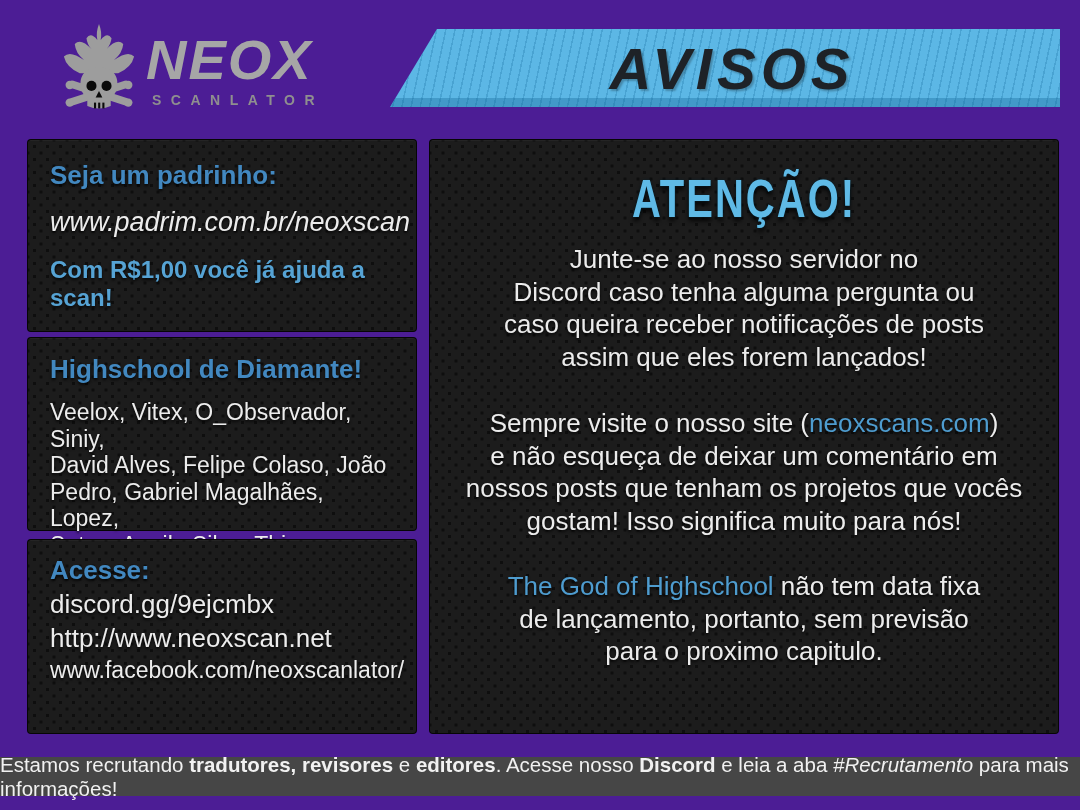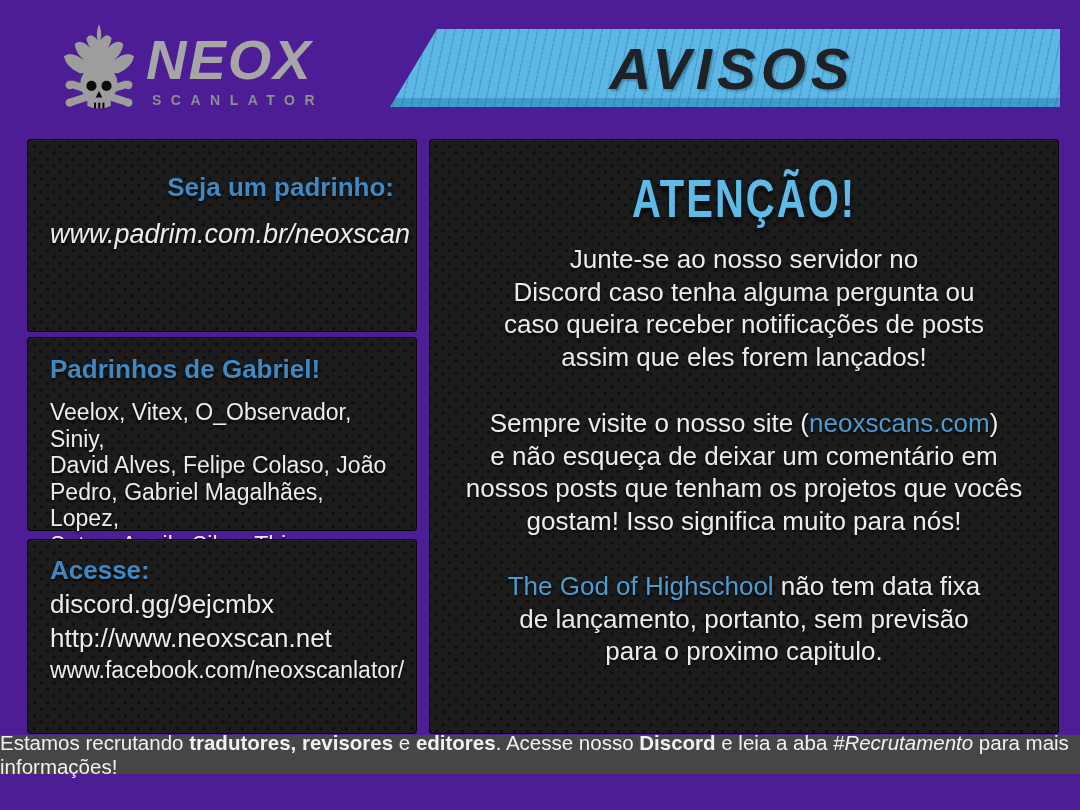--- a/index.html
+++ b/index.html
@@ -43,21 +43,21 @@
   .panel{
     position:absolute;border-radius:3px;
     background-color:#1c1c1c;
     background-image:
       radial-gradient(circle, #0e0e0e 1.6px, rgba(0,0,0,0) 1.8px),
       radial-gradient(circle, #0e0e0e 1.6px, rgba(0,0,0,0) 1.8px);
     background-size:13px 13px;
     background-position:0 0, 6.5px 6.5px;
     box-shadow:inset 0 1px 0 rgba(255,255,255,.04), 0 0 0 1px #060606;
   }
-  .panel-1{left:28px;top:140px;width:388px;height:191px;padding:32px 22px;box-sizing:border-box;text-align:right;}
+  .panel-1{left:28px;top:140px;width:388px;height:191px;padding:20px 22px;box-sizing:border-box;}
   .panel-2{left:28px;top:338px;width:388px;height:192px;padding:16px 22px;box-sizing:border-box;}
   .panel-3{left:28px;top:540px;width:388px;height:193px;padding:15px 22px;box-sizing:border-box;}
   .panel-right{left:430px;top:140px;width:628px;height:593px;padding:14px 18px;box-sizing:border-box;text-align:center;}
 
   .blue-h{
     color:#4288c0;font-size:26px;font-weight:600;
     text-shadow:0 2px 3px rgba(0,0,0,.8);
   }
   .white-line{
     color:#ececec;font-size:26px;
@@ -82,21 +82,21 @@
     text-shadow:0 2px 3px rgba(0,0,0,.8);
   }
   .notice-p .ln{display:block;}
   .p1{margin-top:30px;}
   .p2{margin-top:34px;}
   .p3{margin-top:33px;}
   .blue-link{color:#4e9ccf;}
 
   
   .footer{
-    position:absolute;left:0;top:735px;width:1080px;height:39px;
+    position:absolute;left:0;top:757px;width:1080px;height:39px;
     background:#464646;display:flex;align-items:center;justify-content:center;
     font-size:20.5px;color:#f1f1f1;white-space:pre-wrap;
   }
   .footer .b{font-weight:bold;}
   .footer .i{font-style:italic;}
 </style>
 </head>
 <body>
 
 <div class="page">
@@ -130,24 +130,25 @@
     </div>
   </div>
 
   <div class="banner">
     <div class="banner-title">AVISOS</div>
   </div>
 
   <div class="panel panel-1">
     <div class="blue-h">Seja um padrinho:</div>
     <div class="white-line padrim-url">www.padrim.com.br/neoxscan</div>
+    <div class="padrim-note">Com R$1,00 você já ajuda a scan!</div>
   </div>
 
   <div class="panel panel-2">
-    <div class="blue-h">Padrinhos de Gabriel!</div>
+    <div class="blue-h">Highschool de Diamante!</div>
     <div class="names">
       <span>Veelox, Vitex, O_Observador, Siniy,</span>
       <span>David Alves, Felipe Colaso, João</span>
       <span>Pedro, Gabriel Magalhães, Lopez,</span>
       <span>Satan, Aquila Silva, Thiago Figueiredo,</span>
       <span>Carlos Leandro, Ajuded</span>
     </div>
   </div>
 
   <div class="panel panel-3">

